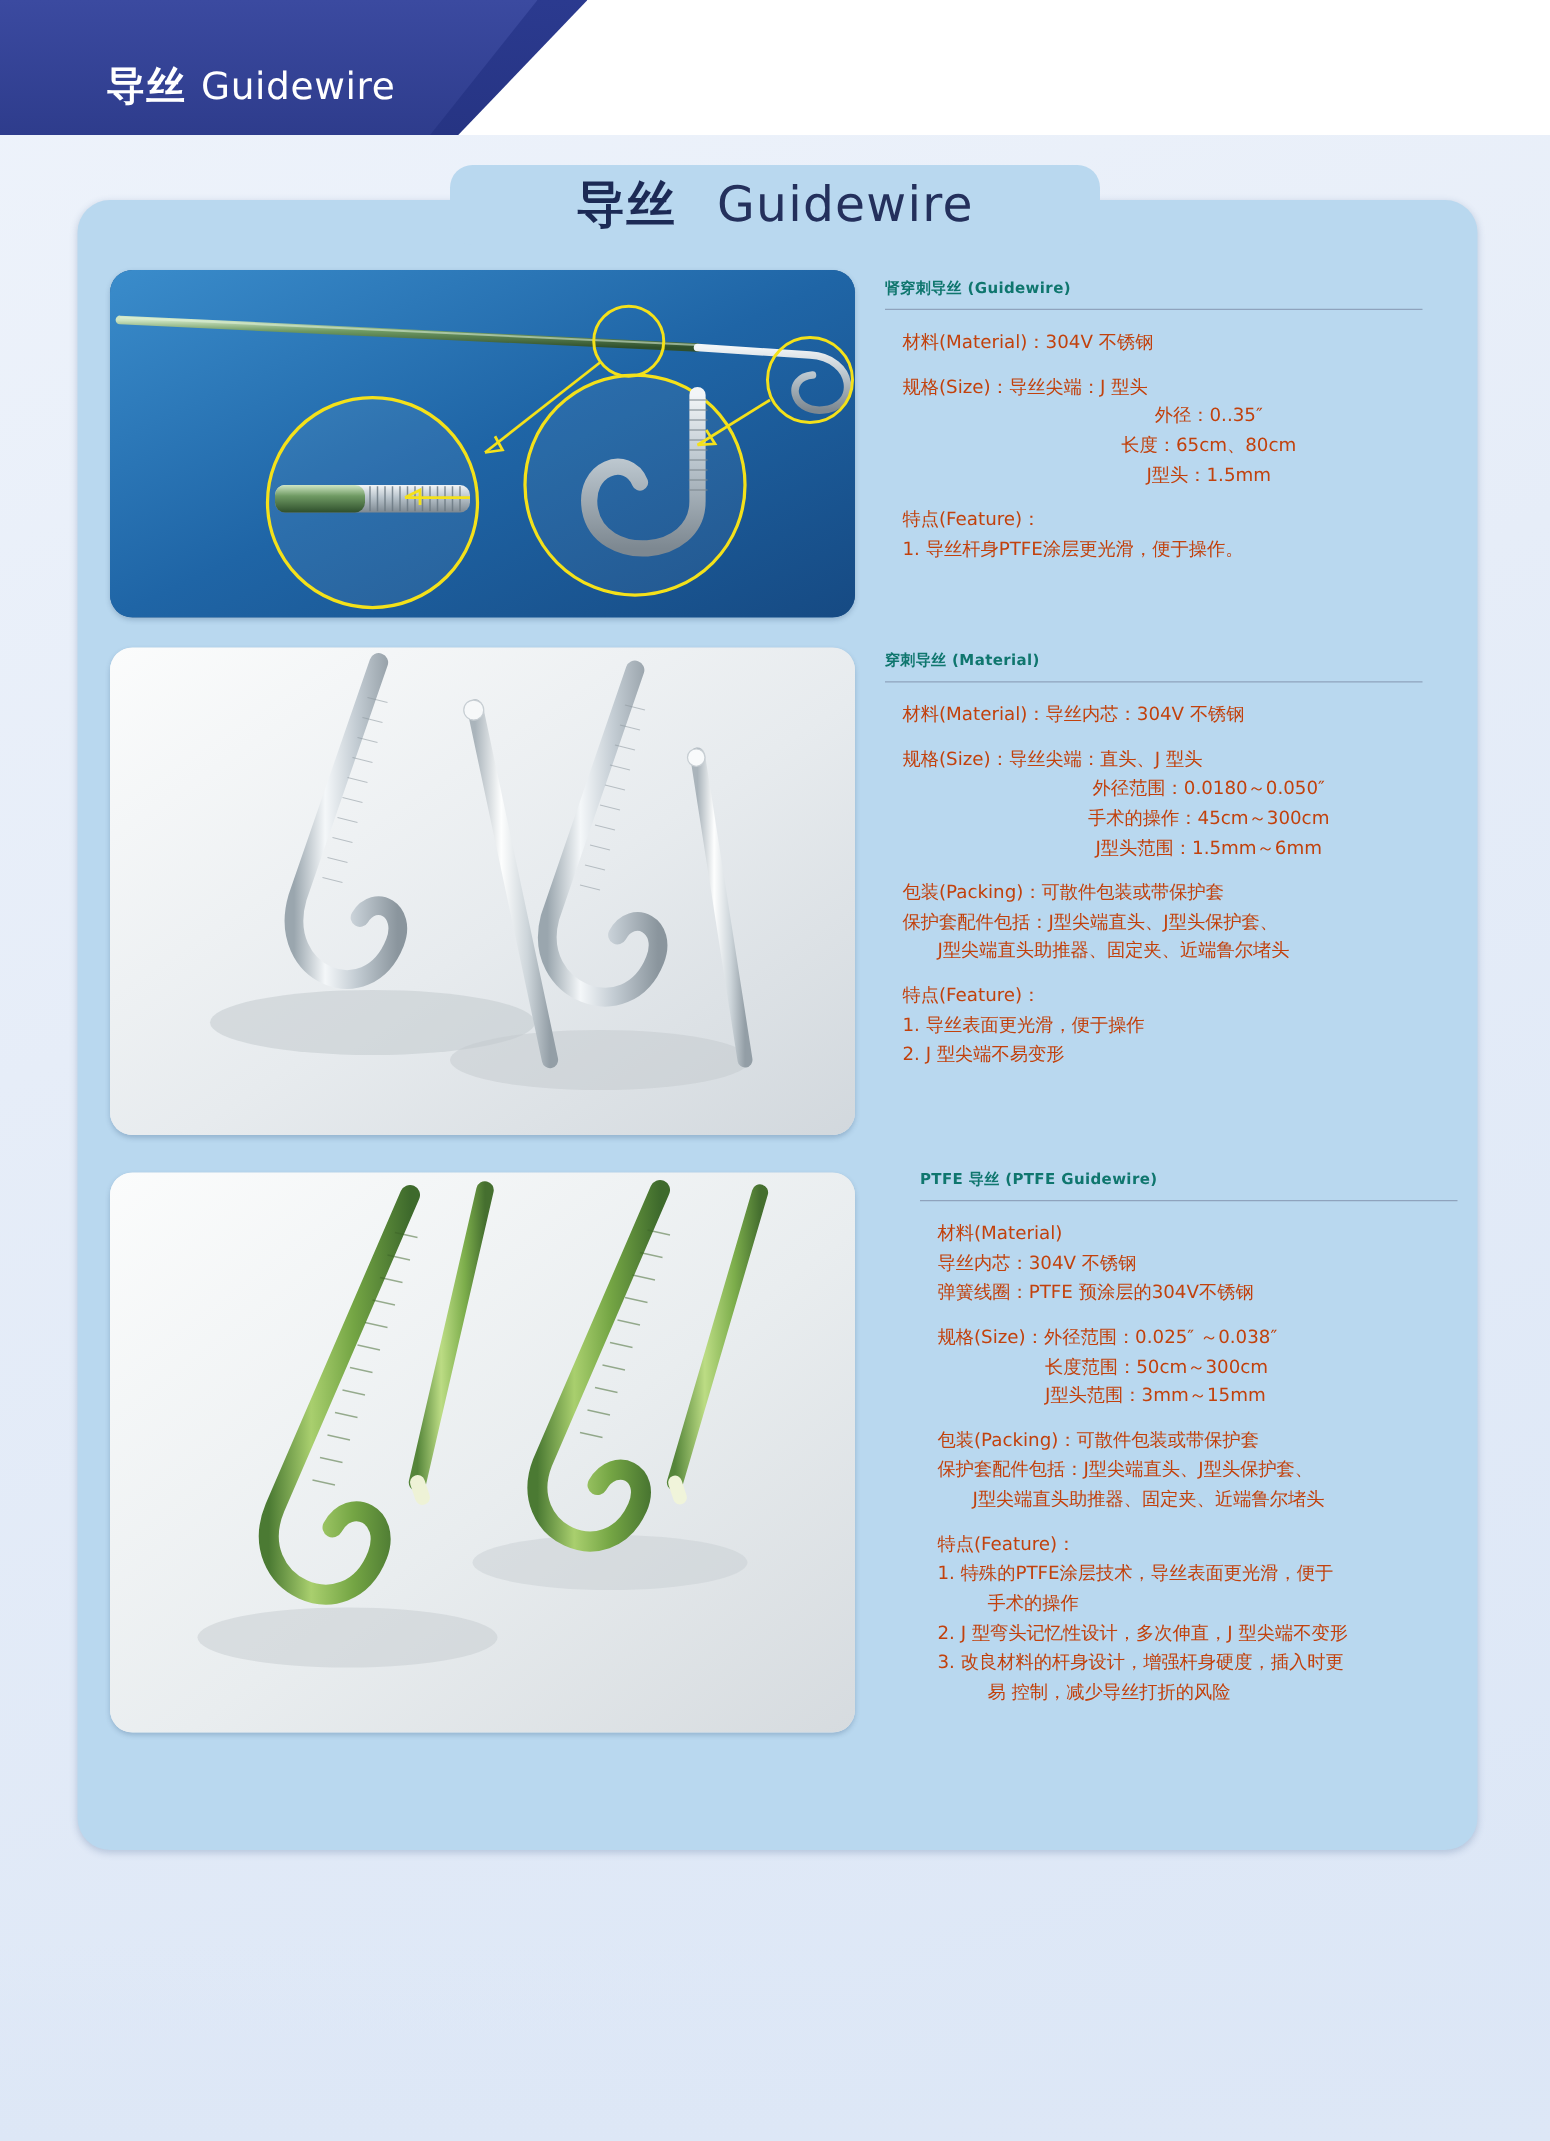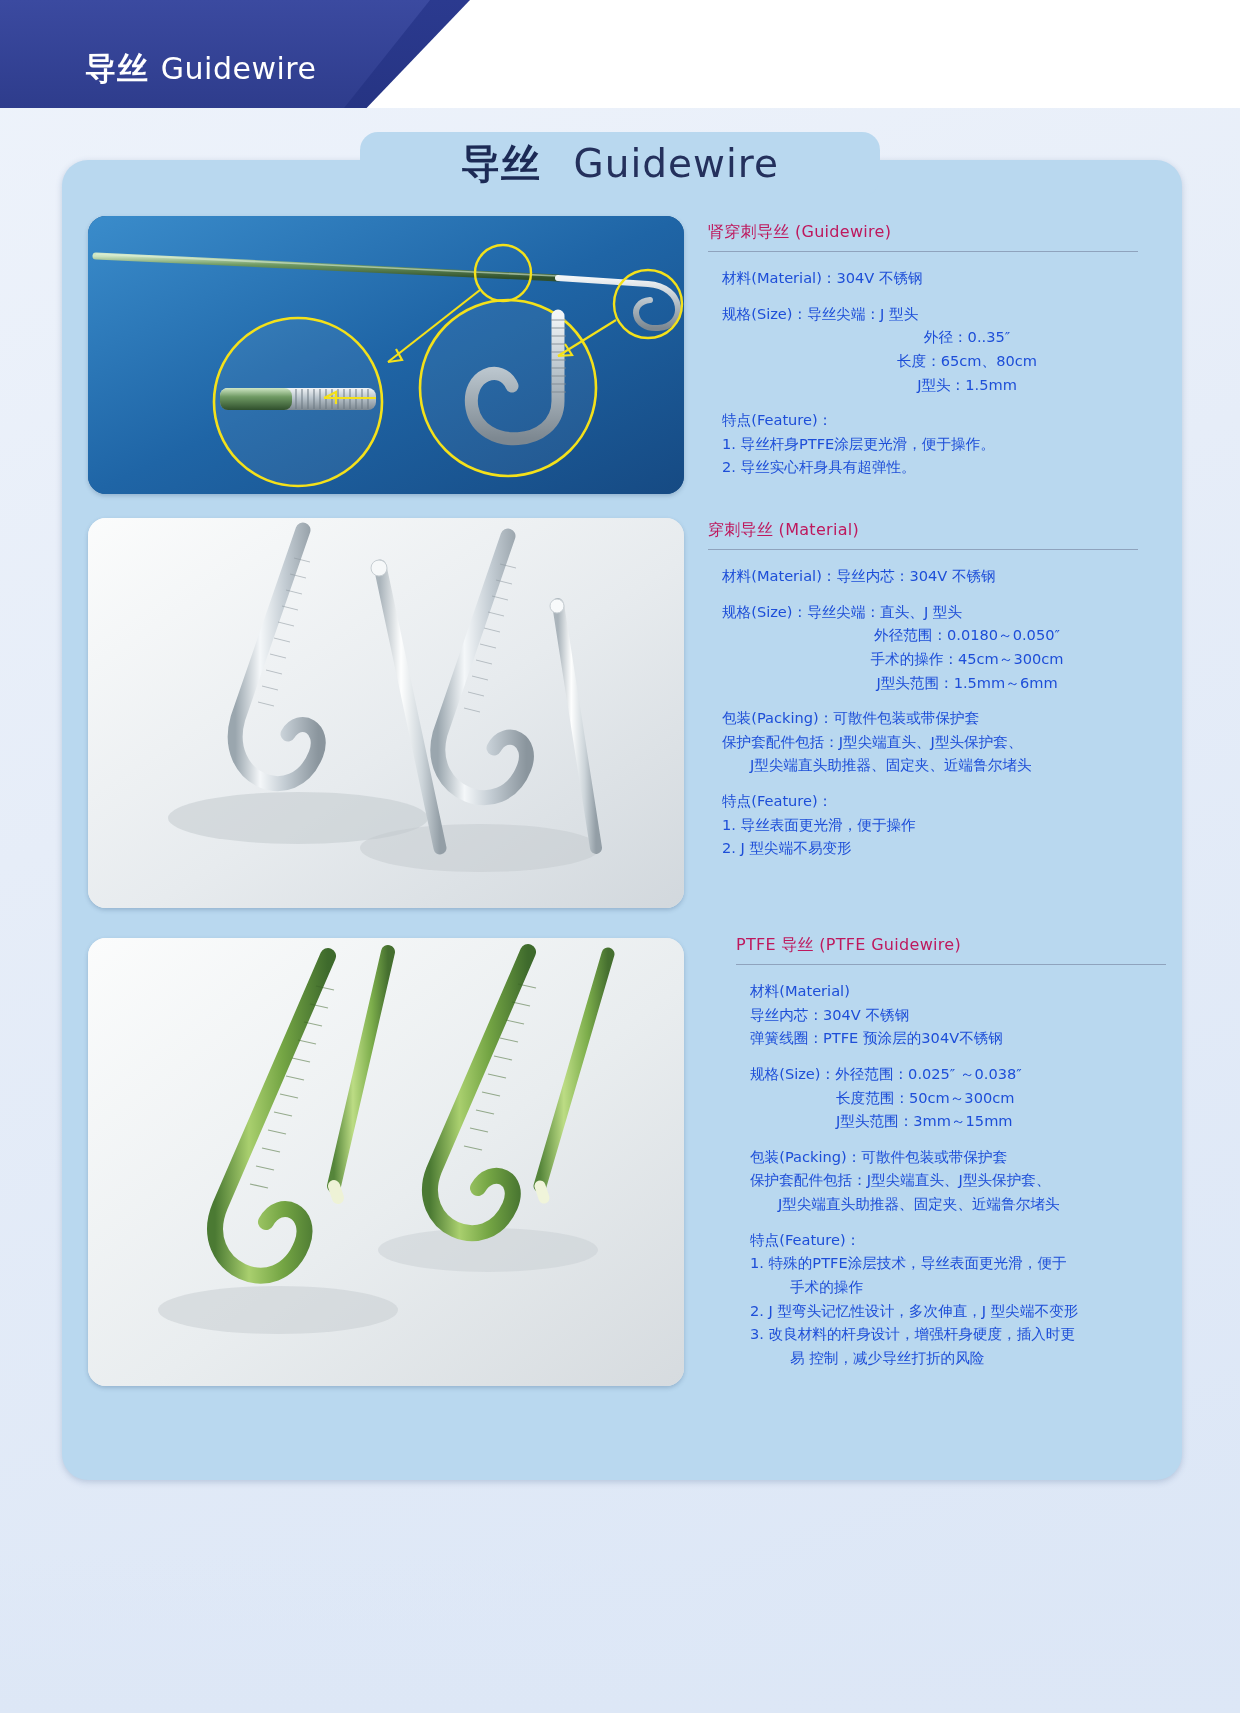--- a/index.html
+++ b/index.html
@@ -91,28 +91,28 @@
   }
 
   
   .block{ position:absolute; width:430px; }
   #block-1{ left:708px; top:222px; }
   #block-2{ left:708px; top:520px; }
   #block-3{ left:708px; top:935px;margin-left:28px; }
 
   .block h2{
     margin:0 0 8px 0;
-    font-size:16px; color:#be185d; font-weight:normal;
+    font-size:12px; color:#0f766e; font-weight:bold;
     letter-spacing:.3px;
   }
   .block .rule{
     height:1px; background:#8fa3bd; margin-bottom:14px; width:100%;
   }
   .block .body{
-    font-size:14.6px; color:#1d4ed8; line-height:1.62;
+    font-size:14.6px; color:#c2410c; line-height:1.62;
     padding-left:14px;
   }
   .block .body p{ margin:0; }
   .block .gap{ height:12px; }
   .indent1{ padding-left:74px;text-align:center; }
   .indent2{ padding-left:86px; }
   .indent3{ padding-left:28px; }
 
   
   .bottom-strip{
@@ -349,21 +349,20 @@
   <div class="body">
     <p>材料(Material)：304V 不锈钢</p>
     <div class="gap"></div>
     <p>规格(Size)：导丝尖端：J 型头</p>
     <p class="indent1">外径：0..35″</p>
     <p class="indent1">长度：65cm、80cm</p>
     <p class="indent1">J型头：1.5mm</p>
     <div class="gap"></div>
     <p>特点(Feature)：</p>
     <p>1. 导丝杆身PTFE涂层更光滑，便于操作。</p>
-    <p>2. 导丝实心杆身具有超弹性。</p>
   </div>
 </div>
 
 <div class="block" id="block-2">
   <h2>穿刺导丝 (Material)</h2>
   <div class="rule"></div>
   <div class="body">
     <p>材料(Material)：导丝内芯：304V 不锈钢</p>
     <div class="gap"></div>
     <p>规格(Size)：导丝尖端：直头、J 型头</p>

